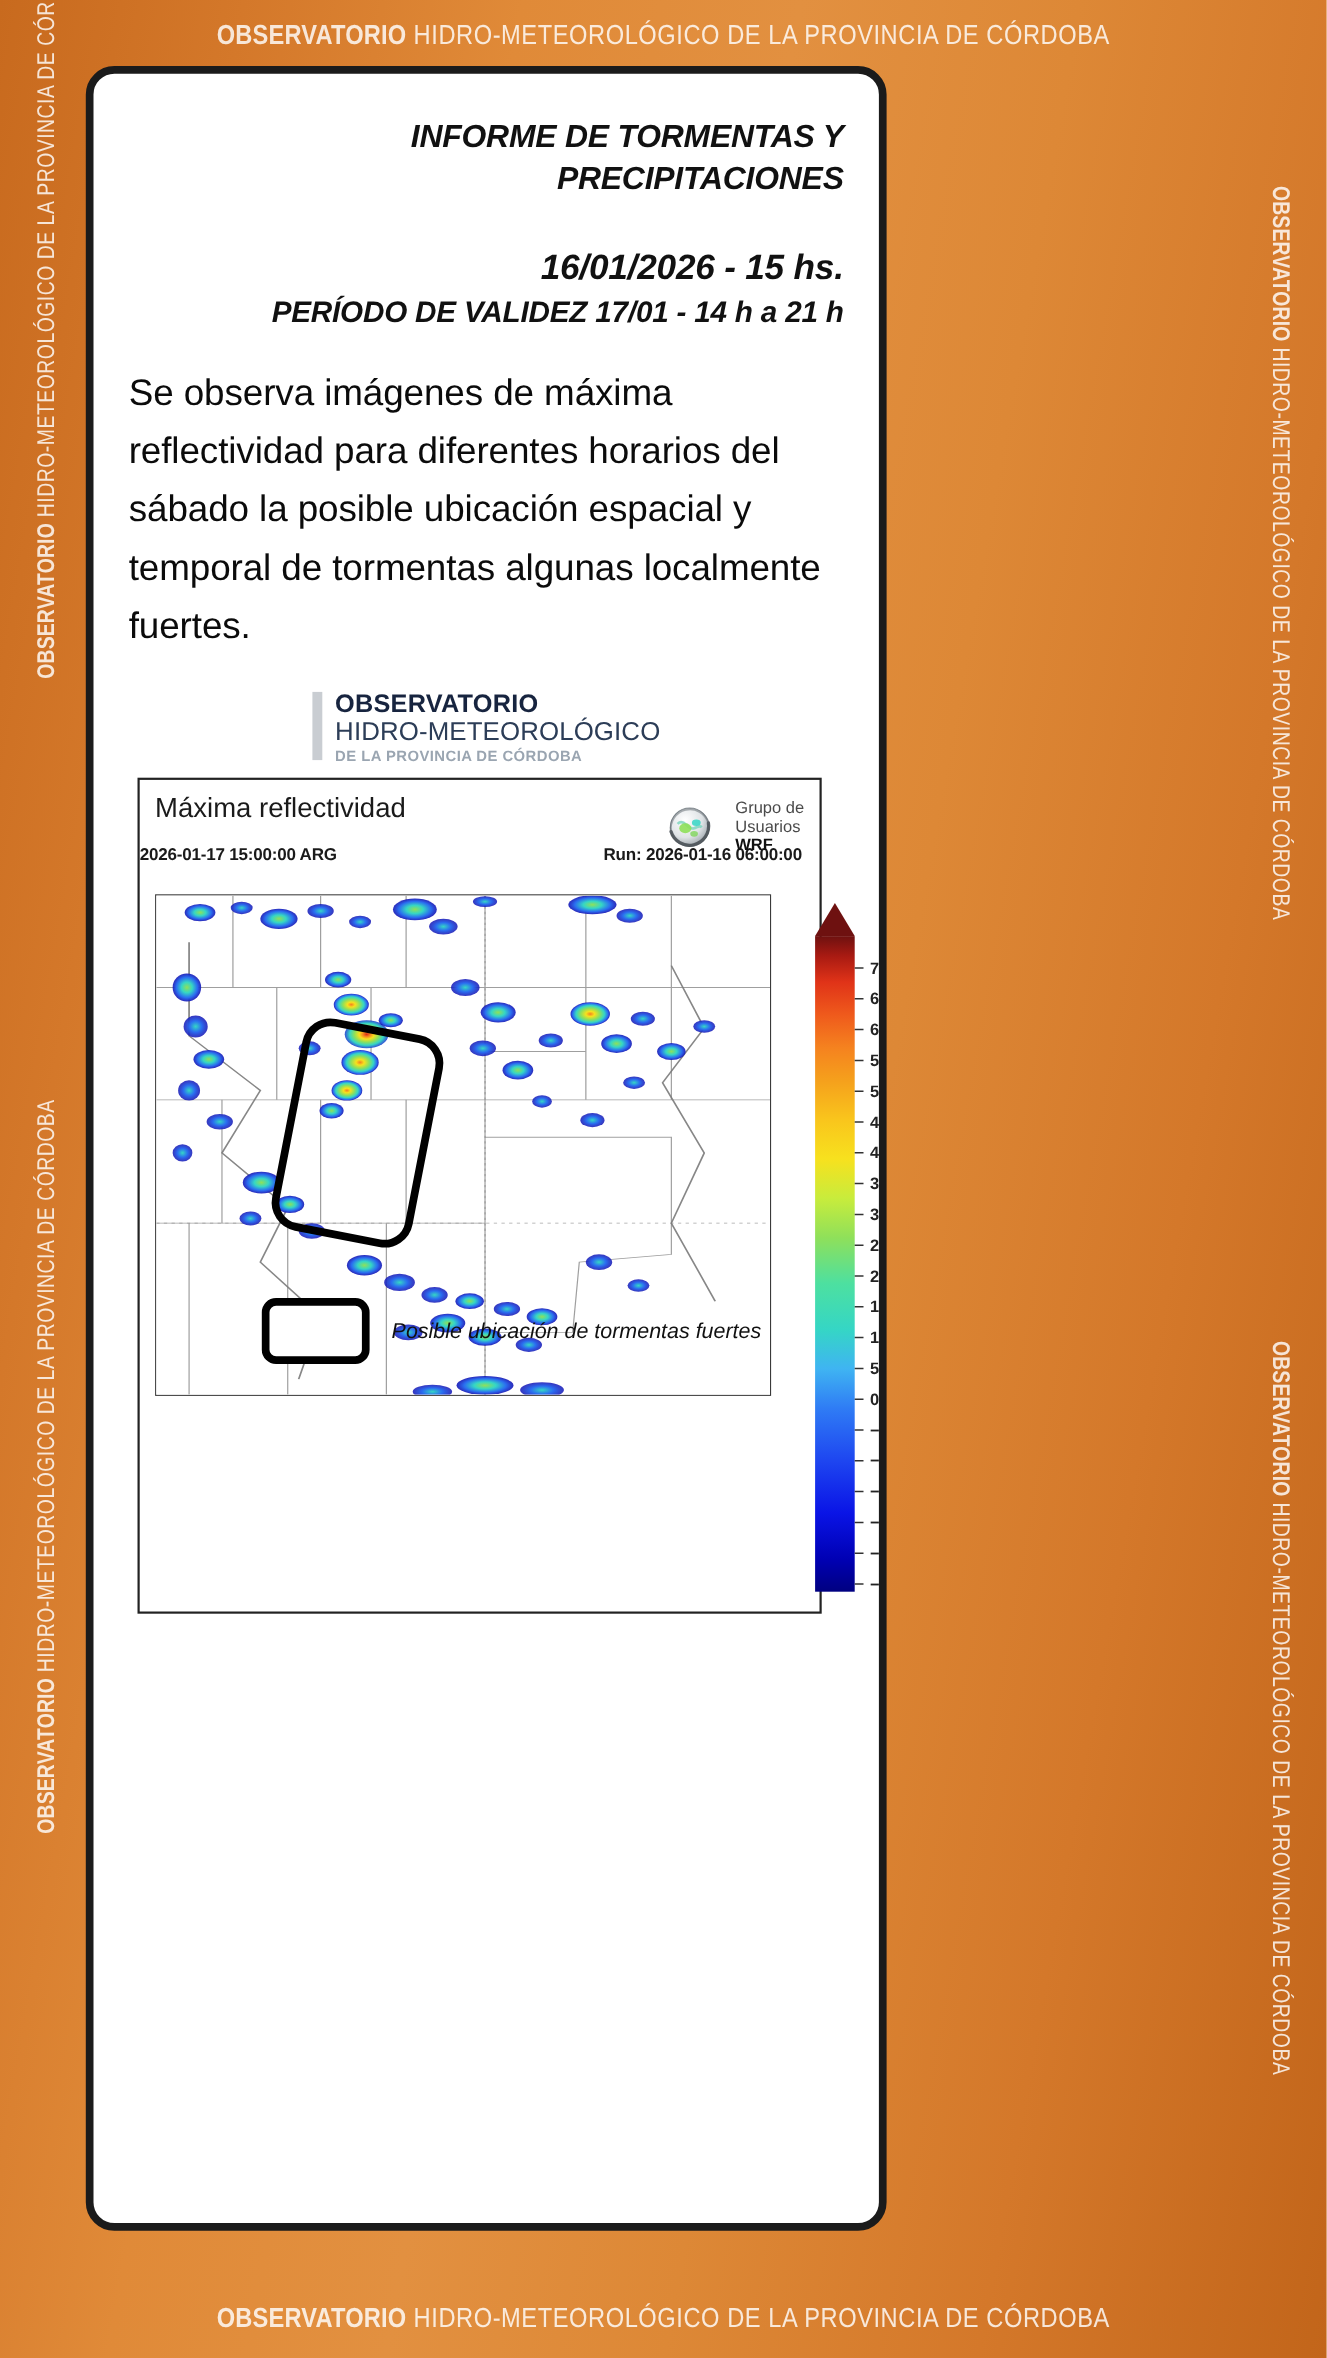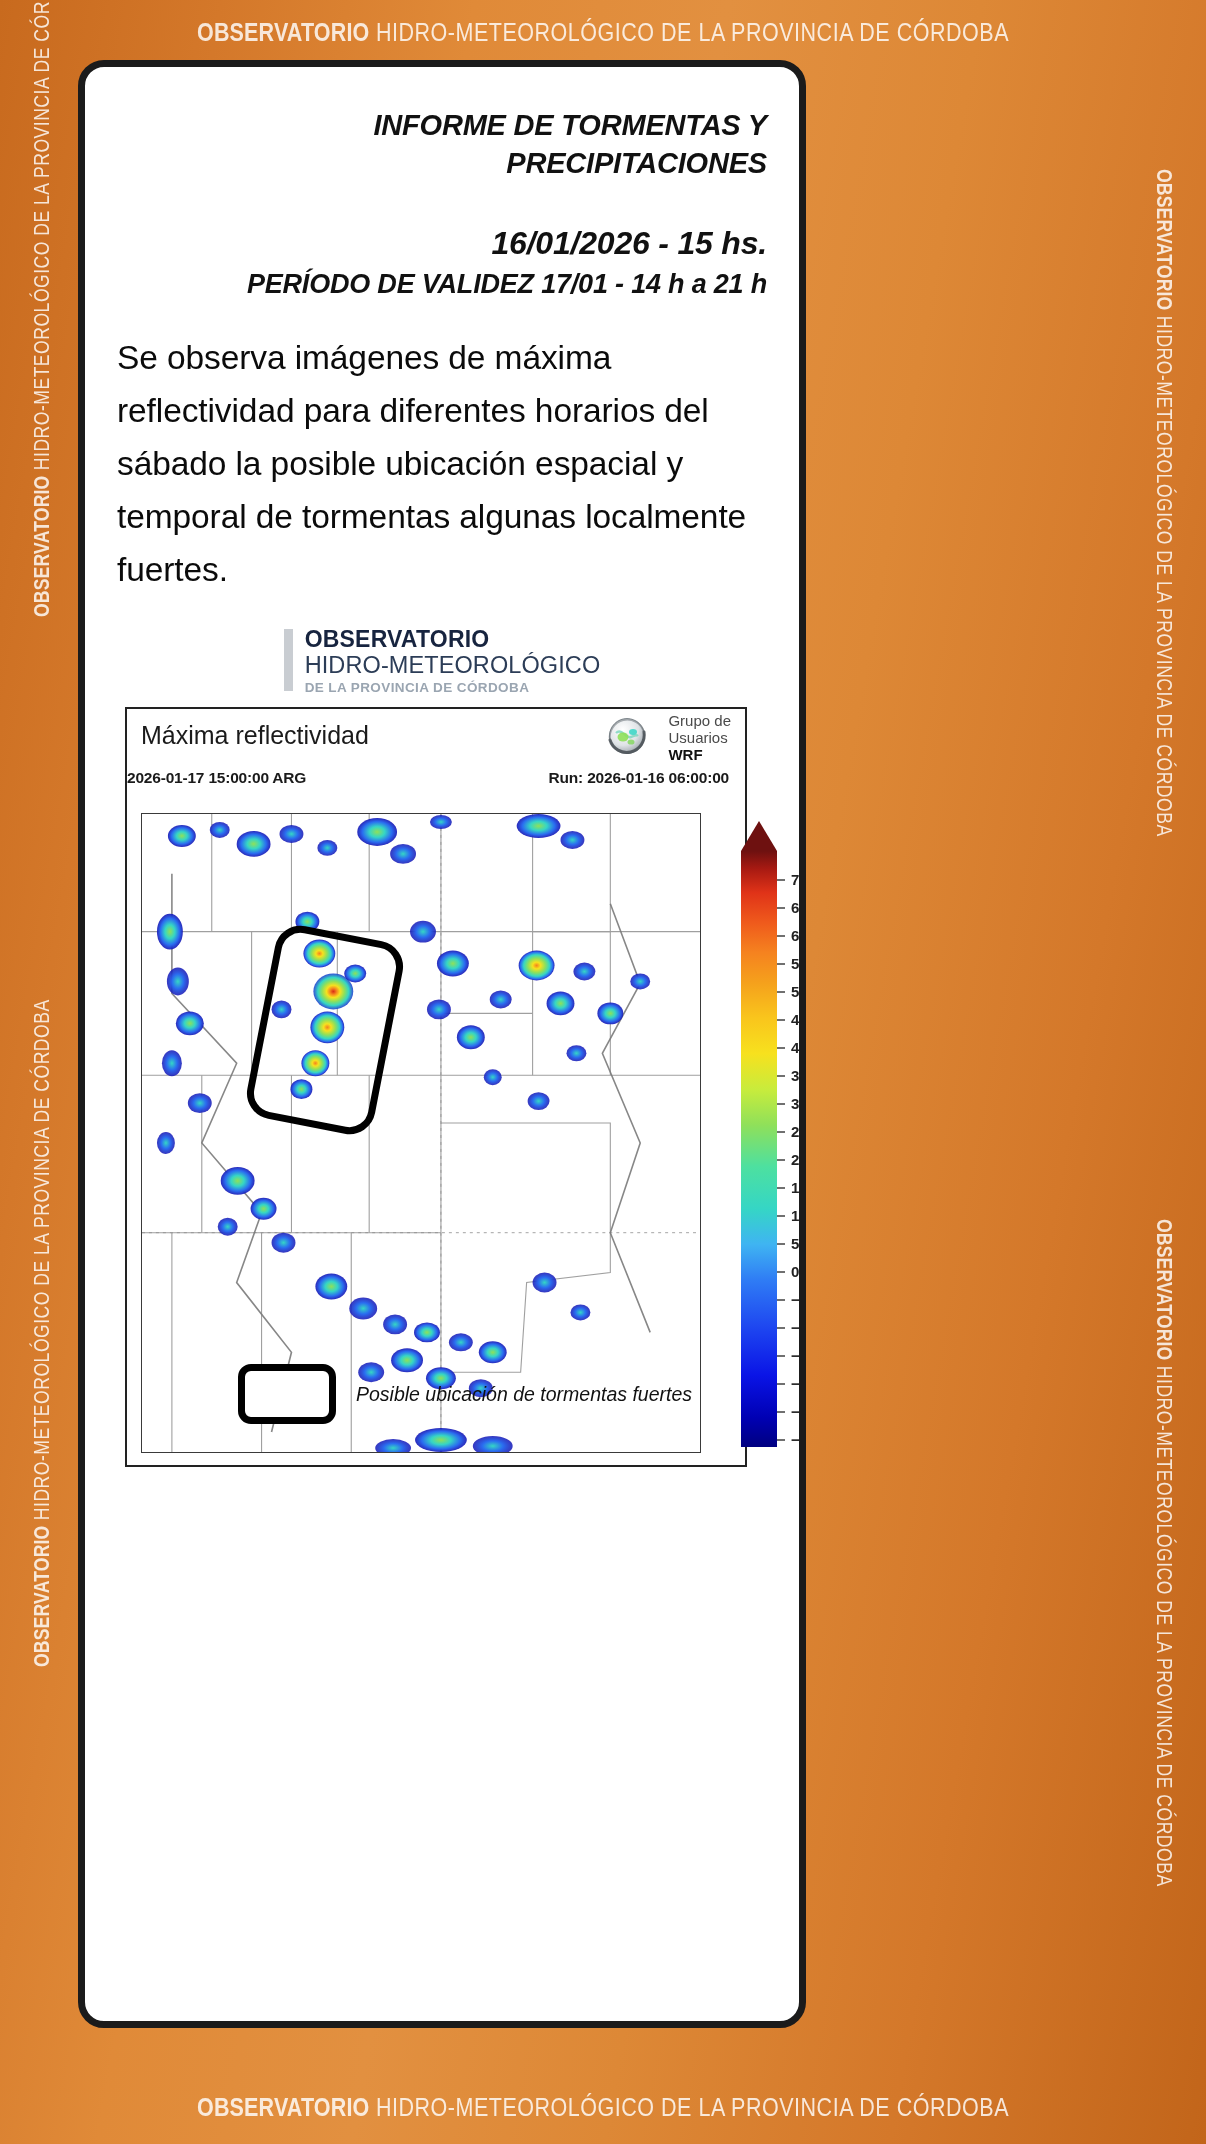--- a/index.html
+++ b/index.html
@@ -179,38 +179,39 @@
     right: 16px; top: 60px;
     font-size: 15.5px;
     font-weight: 700;
     color: #1a1a1a;
     letter-spacing: -0.2px;
   }
 
   
   .wrf-logo {
     position: absolute;
-    right: 14px; top: 4px;
+    right: 14px; top: 18px;
     display: flex;
+    align-items: center;
     gap: 18px;
   }
   .wrf-globe { width: 46px; height: 46px; flex: none; }
   .wrf-txt { line-height: 1.12; }
   .wrf-txt .l1, .wrf-txt .l2 {
     font-size: 15px; color: #4a4a4a; font-weight: 400;
   }
   .wrf-txt .l3 { font-size: 15px; color: #111; font-weight: 800; }
 
   
   .map-area {
     position: absolute;
     left: 14px;
     top: 104px;
     width: 560px;
-    height: 640px;
+    height: 456px;
     background: #fefefe;
     border: 1.5px solid #3a3a3a;
     overflow: hidden;
   }
   .map-svg { display: block; width: 100%; height: 100%; }
 
   
   .cbar-wrap {
     position: absolute;
     left: 590px;

